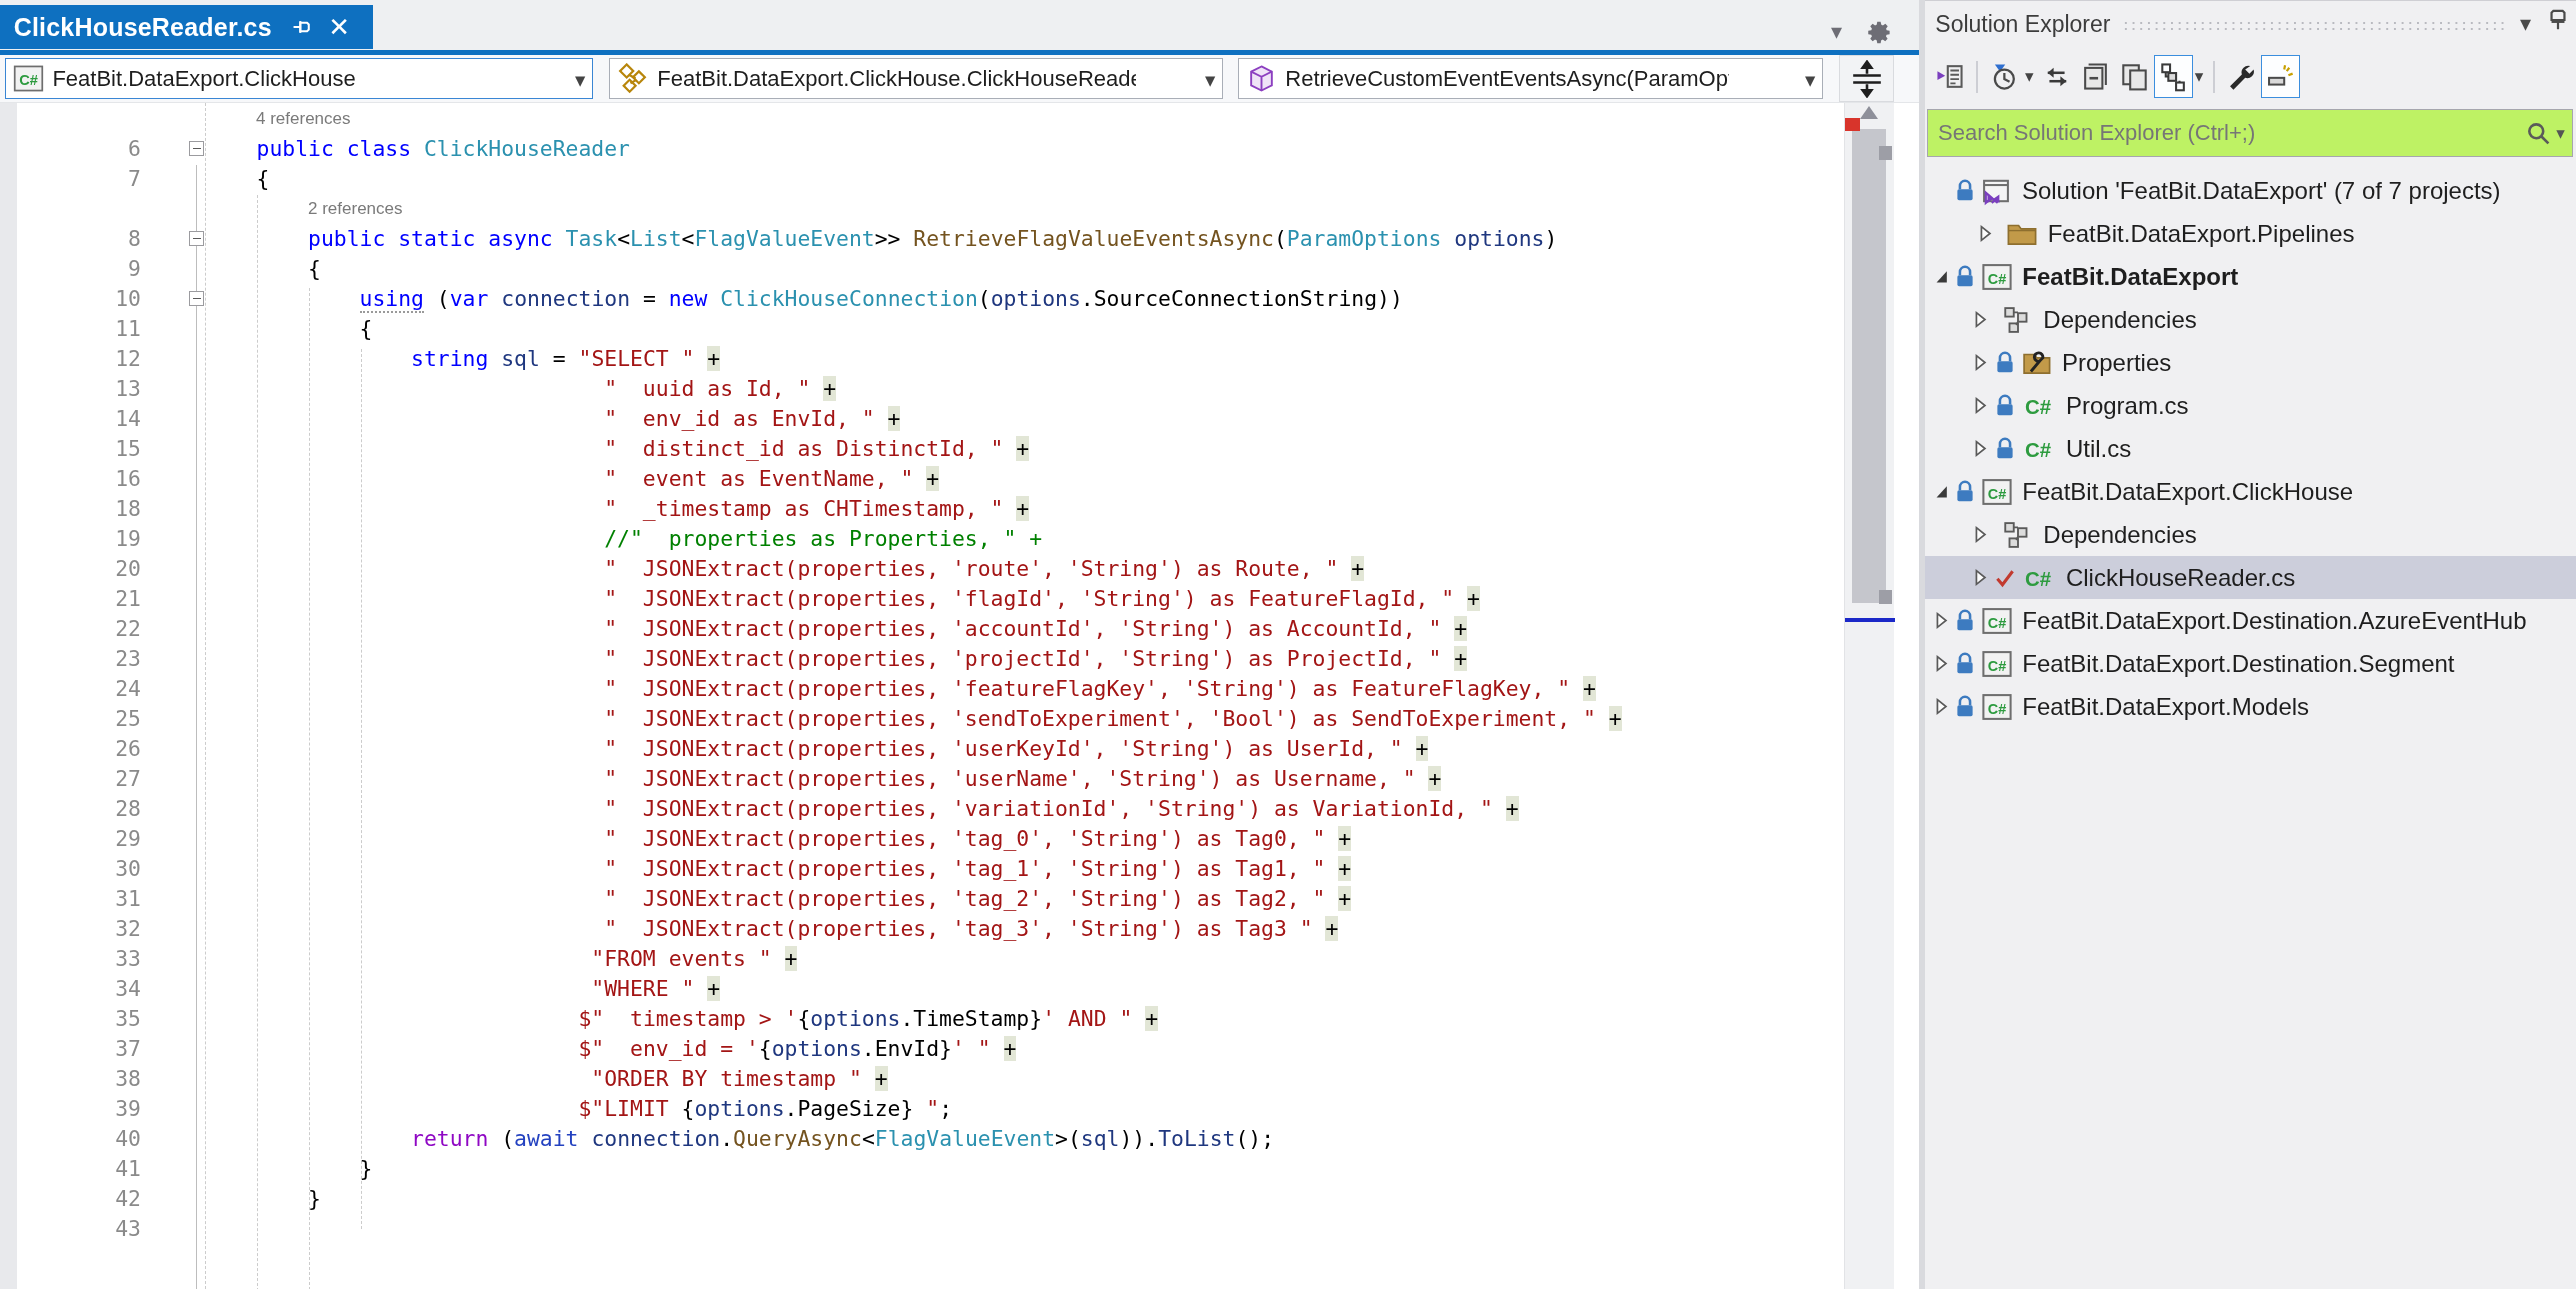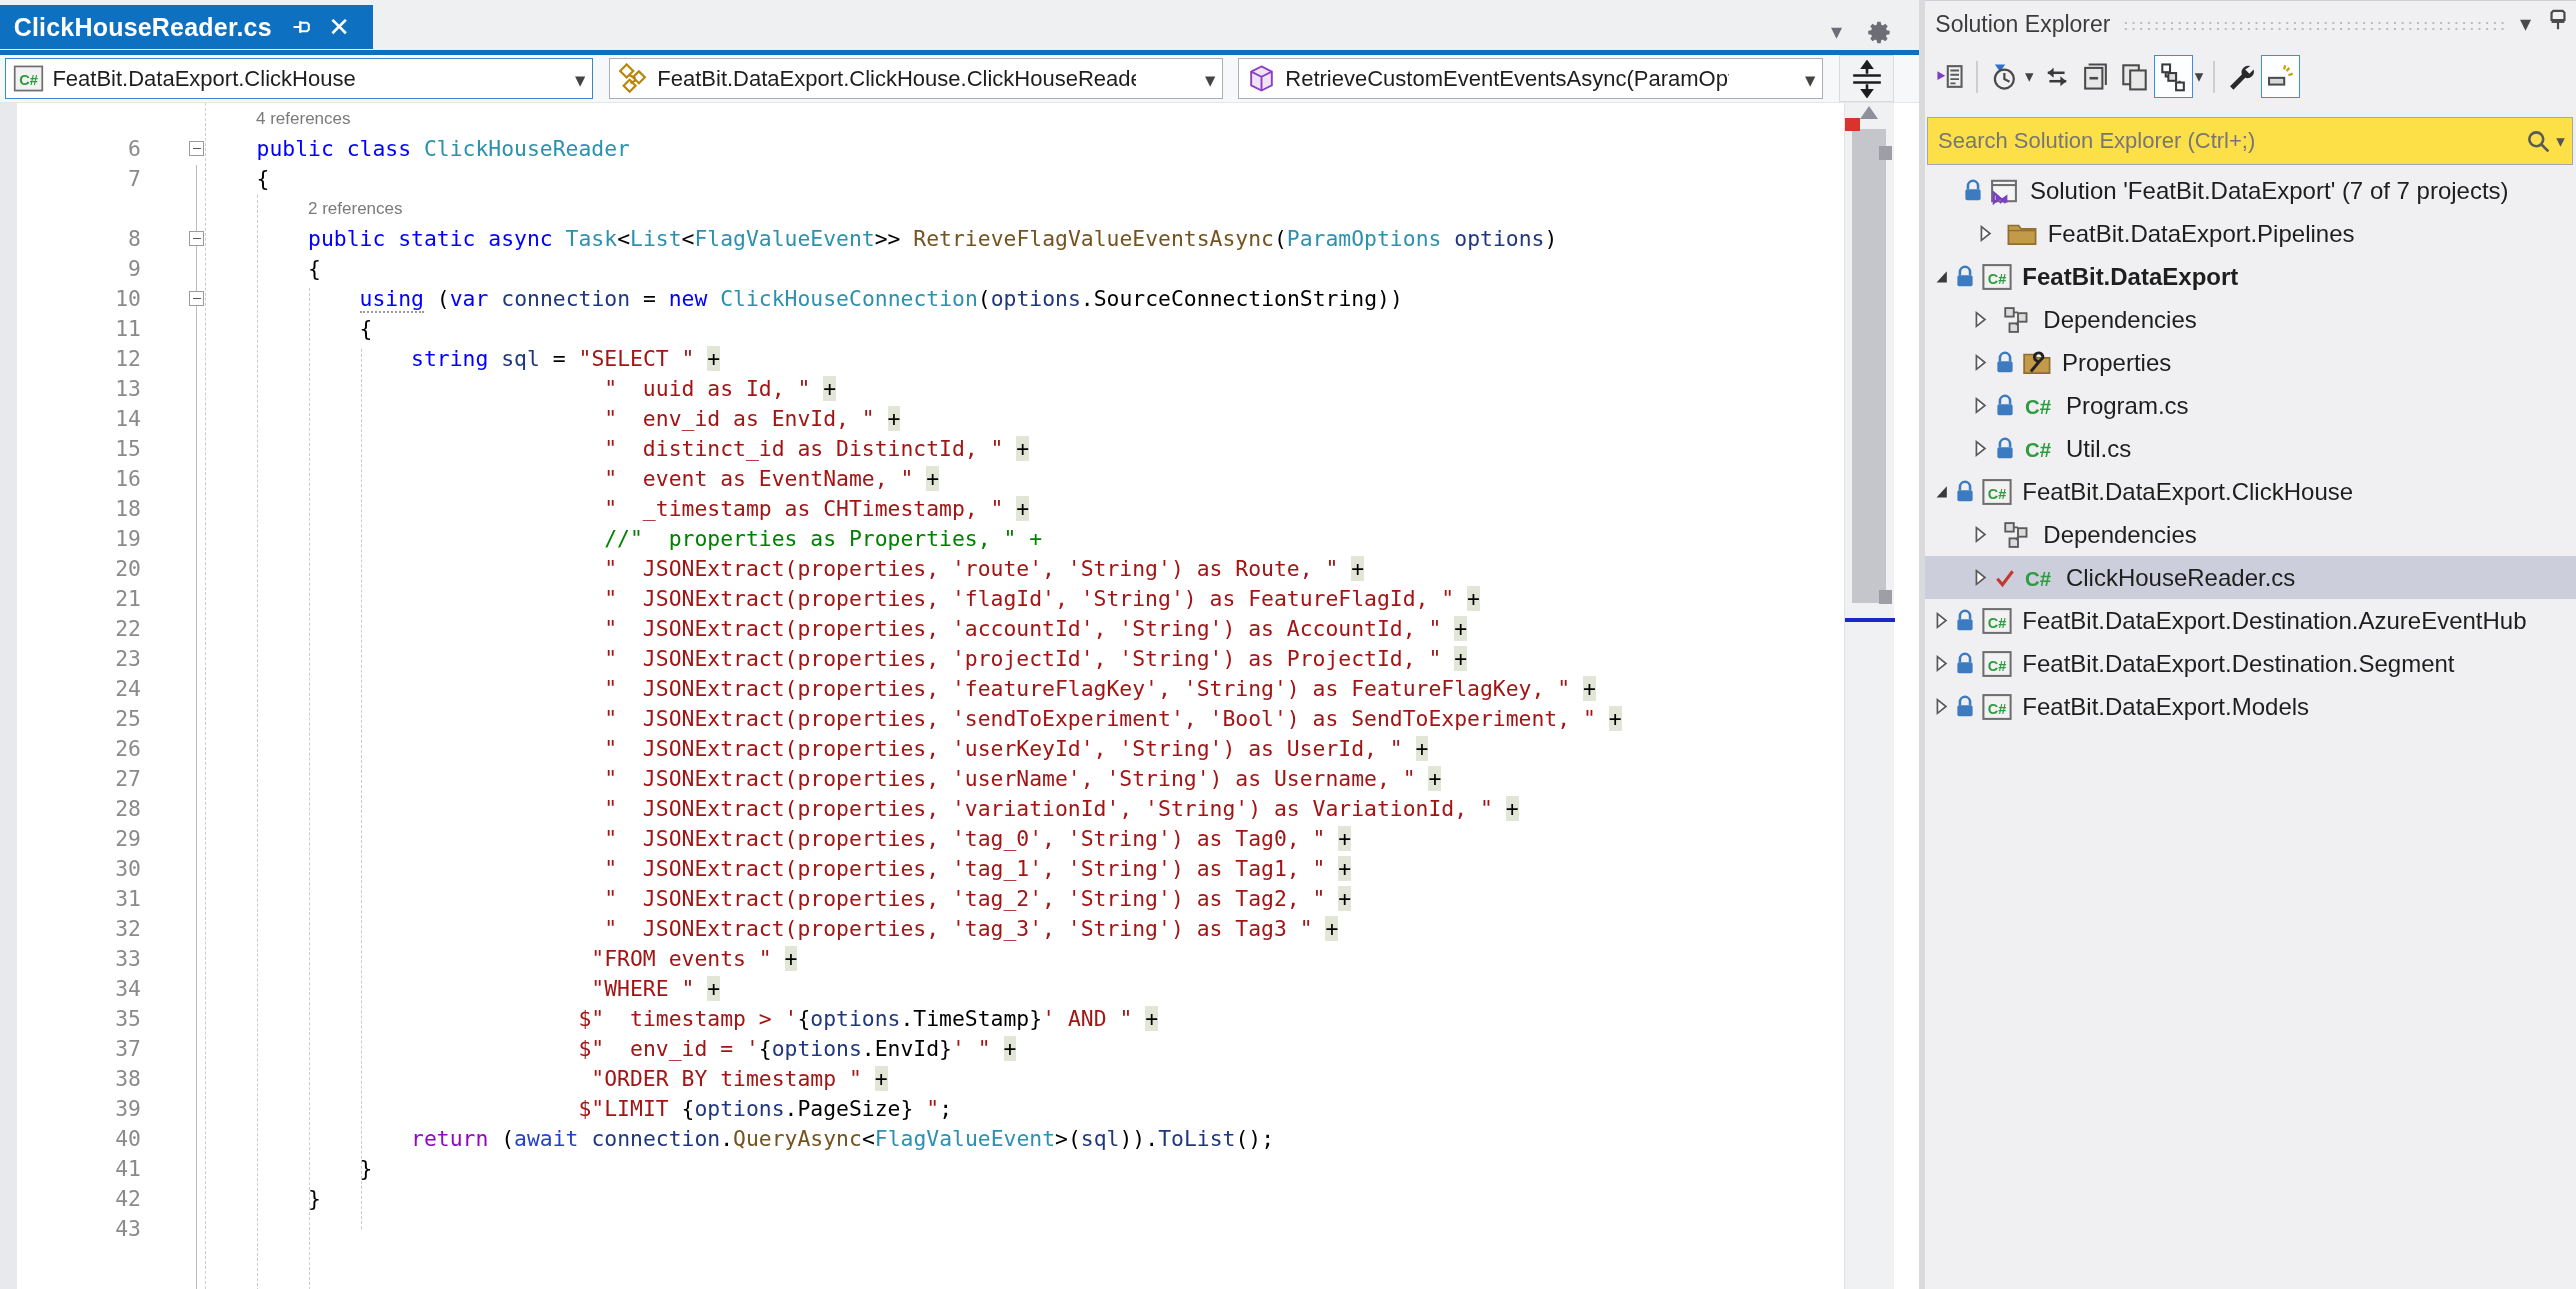--- a/index.html
+++ b/index.html
@@ -80,21 +80,21 @@
   #sx-title { position:absolute; left:10.3px; top:10.3px; font-size:23px; color:#3C3C3C; }
   #sx-grip { position:absolute; left:197px; right:111px; top:19px; height:12px;
              background-image:radial-gradient(#B9BAC0 1.4px, transparent 1.5px);
              background-size:7.7px 6px; }
   .sx-hbtn { position:absolute; top:10.3px; color:#4A4A4A; font-size:22px; }
   #sx-toolbar { position:relative; height:55px; display:flex; align-items:center; padding-left:5.1px; }
   .tbtn { width:39px; height:43px; display:flex; align-items:center; justify-content:center; position:relative; }
   .tbtn.toggled { border:1.7px solid #3B8EDE; background:#FDFEFF; }
   .tsep { width:1.7px; height:32px; background:#CDCED4; margin:0 6.8px; }
   .tdd { font-size:17px; color:#444; margin:0 3.4px 0 1.7px; }
-  #sx-search { position:absolute; left:1.7px; top:116px; width:646px; height:48px; background:#fde047;
+  #sx-search { position:absolute; left:1.7px; top:108px; width:646px; height:48px; background:#bef264;
                border:0.9px solid #A6A6AE; display:flex; align-items:center; }
   #sx-search .ph { font-size:22px; color:#767676; margin-left:10.3px; flex:1; }
   #sx-search .mag { margin-right:5.1px; }
   #sx-search .dd { color:#555; font-size:17px; margin-right:6.8px; }
   #sx-tree { position:absolute; left:0; top:168px; width:651px; }
   .trow { height:43px; display:flex; align-items:center; white-space:nowrap; overflow:hidden; }
   .trow.sel { background:#CCCEDB; }
   .trow .lbl { font-size:24px; color:#1E1E1E; margin-left:8.5px; }
   .trow .lbl.b { font-weight:bold; }
   .arrow-slot { width:26px; display:flex; justify-content:center; flex:0 0 auto; }
@@ -477,21 +477,21 @@
       <span class="ph">Search Solution Explorer (Ctrl+;)</span>
       <span class="mag">
         <svg width="26" height="26" viewBox="0 0 30 30" fill="none" stroke="#5A5A5A" stroke-width="3">
           <circle cx="13" cy="13" r="8"></circle>
             <path d="M19 19 L27 27"></path>
           </svg>
       </span>
       <span class="dd">▾</span>
     </div>
     <div id="sx-tree">
-        <div class="trow" style="padding-left: 11px;">
+        <div class="trow" style="padding-left: 3px;">
           <span class="arrow-slot"></span>
           <span class="ic" style="margin-right: 3.4px;">
             <svg width="22" height="26" viewBox="0 0 26 30">
               <path d="M7 13 V9 a6 6 0 0 1 12 0 v4" fill="none" stroke="#3D7BC0" stroke-width="3"></path>
               <rect x="4" y="13" width="18" height="13" rx="2" fill="#3D7BC0"></rect>
             </svg>
           </span>
           <span class="ic">
             <svg width="34" height="34" viewBox="0 0 40 40">
               <rect x="6" y="8" width="28" height="24" fill="#F5F5F5" stroke="#6E6E6E" stroke-width="2.4"></rect>

